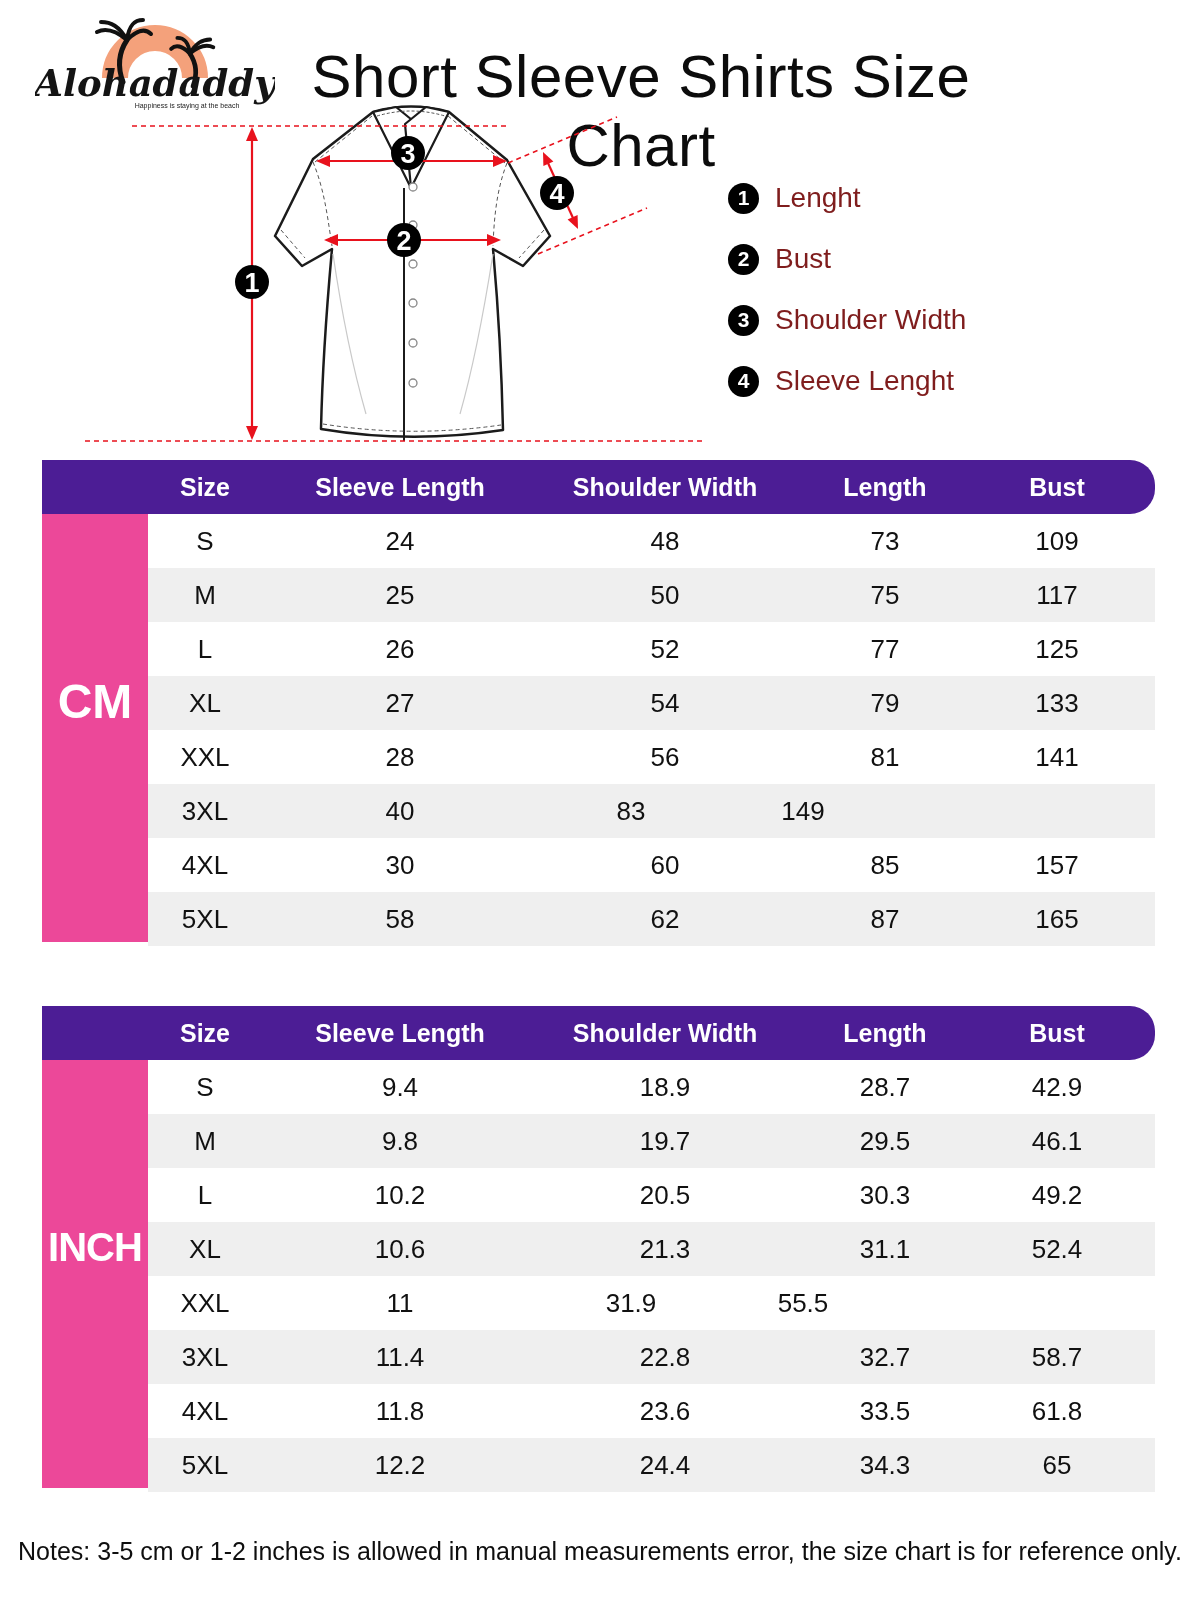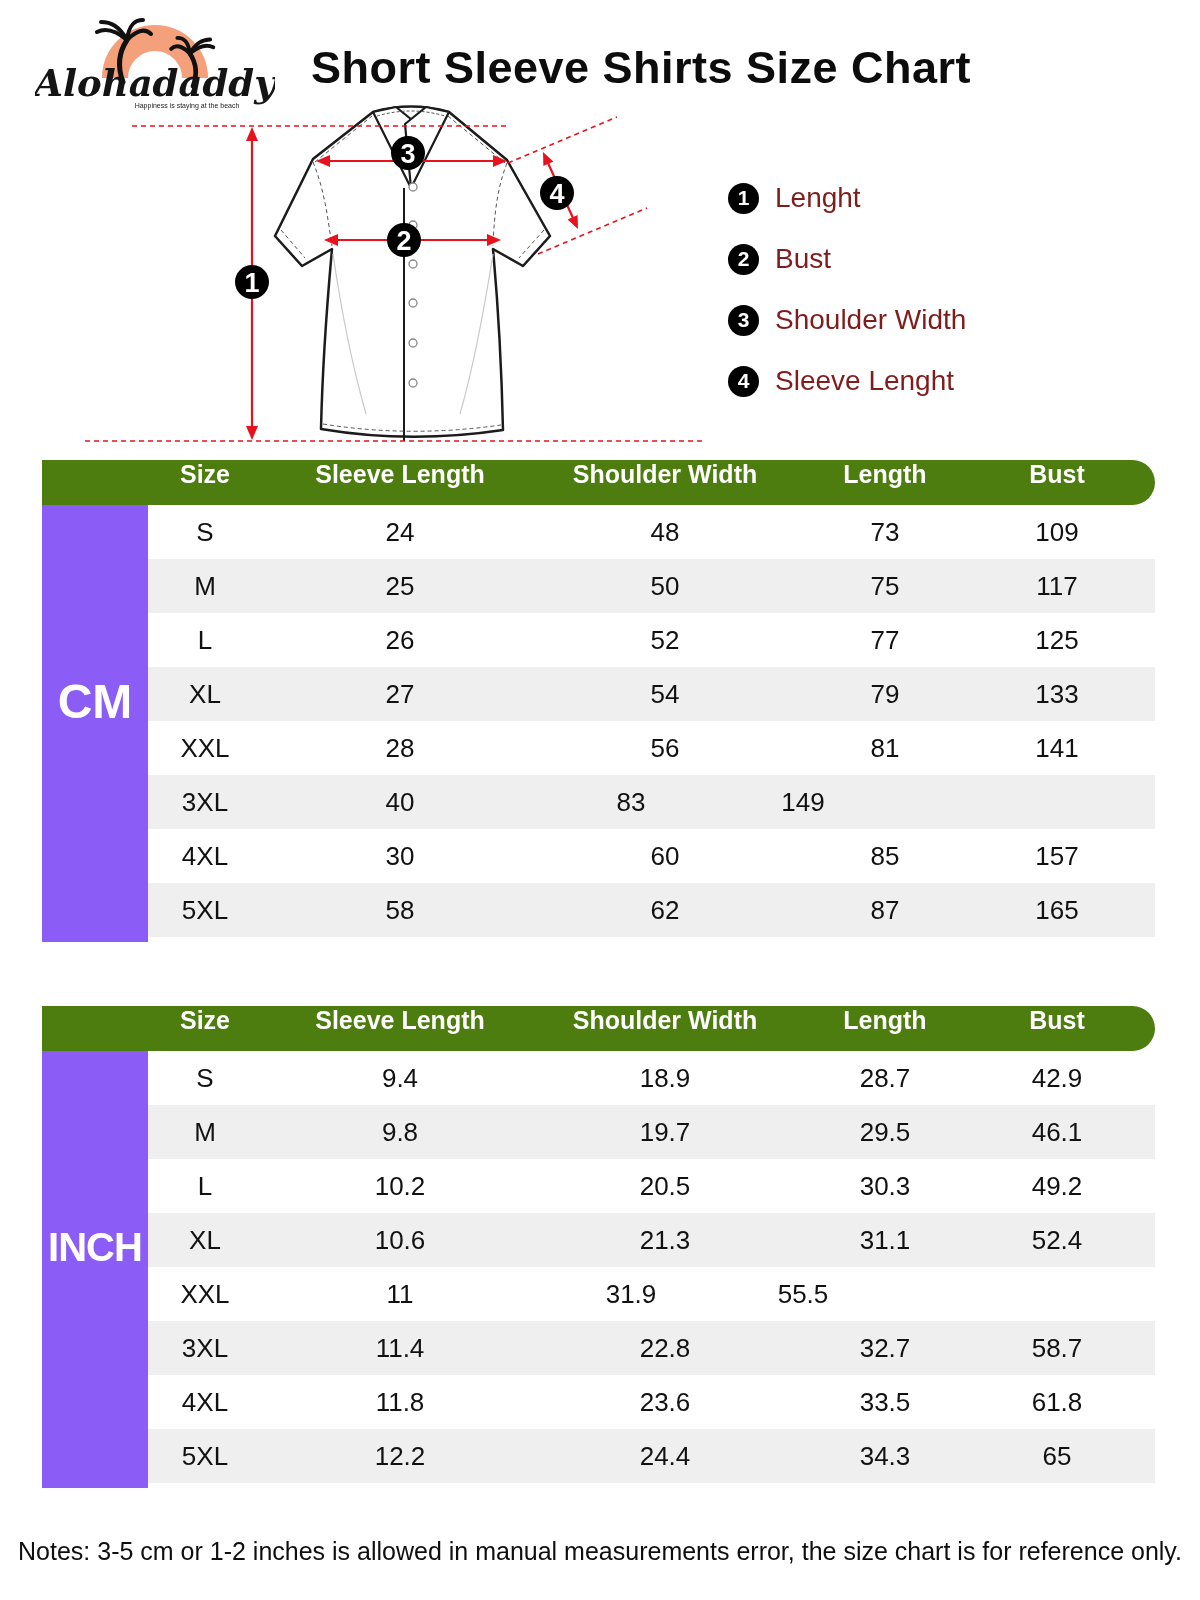--- a/index.html
+++ b/index.html
@@ -3,44 +3,44 @@
 <meta charset="utf-8">
 <style>
   html,body { margin:0; padding:0; }
   body {
     width:1200px; height:1600px; position:relative; background:#ffffff;
     font-family:"Liberation Sans", sans-serif; overflow:hidden;
   }
   .logo { position:absolute; left:35px; top:4px; width:240px; height:112px; }
   .page-title {
     position:absolute; left:280px; top:42px; width:722px; text-align:center;
-    font-size:45px; font-weight:bold; color:#0c0c0c; letter-spacing:0.5px;
+    font-size:60px; font-weight:normal; color:#0c0c0c; letter-spacing:0.5px;
   }
   .diagram { position:absolute; left:70px; top:96px; }
   .legend { position:absolute; left:728px; top:182px; }
   .legend-item { display:flex; align-items:center; margin-bottom:29px; }
   .legend-num {
     width:31px; height:31px; border-radius:50%; background:#000; color:#fff;
     font-weight:bold; font-size:21px; display:flex; align-items:center;
     justify-content:center; margin-right:16px; flex:0 0 31px;
   }
   .legend-label { font-size:28px; color:#7f1d1d; }
 
   .size-table { position:absolute; left:42px; width:1113px; }
   #cm-table { top:460px; height:482px; }
   #inch-table { top:1006px; height:482px; }
   .unit-col {
-    position:absolute; left:0; top:0; bottom:0; width:106px; background:#8b5cf6;
+    position:absolute; left:0; top:0; bottom:0; width:106px; background:#ec4899;
     display:flex; align-items:center; justify-content:center; color:#fff; font-weight:bold;
   }
   #cm-table .unit-col { font-size:48px; }
   #inch-table .unit-col { font-size:40px; letter-spacing:-1px; }
   .thead {
-    position:relative; height:45px; background:#4d7c0f; border-radius:0 25px 25px 0;
-    display:flex; align-items:flex-start; padding-left:106px; z-index:2;
+    position:relative; height:54px; background:#4c1d95; border-radius:0 25px 25px 0;
+    display:flex; align-items:center; padding-left:106px; z-index:2;
   }
   .hcell { color:#fff; font-weight:bold; font-size:25px; text-align:center; }
   .tbody { margin-left:106px; }
   .trow { display:flex; height:54px; align-items:center; background:#ffffff; }
   .trow.alt { background:#efefef; }
   .tcell { font-size:26px; color:#111; text-align:center; }
   .c0 { width:114px; } .c1 { width:276px; } .c2 { width:254px; }
   .c3 { width:186px; } .c4 { width:158px; }
 
   .notes {

